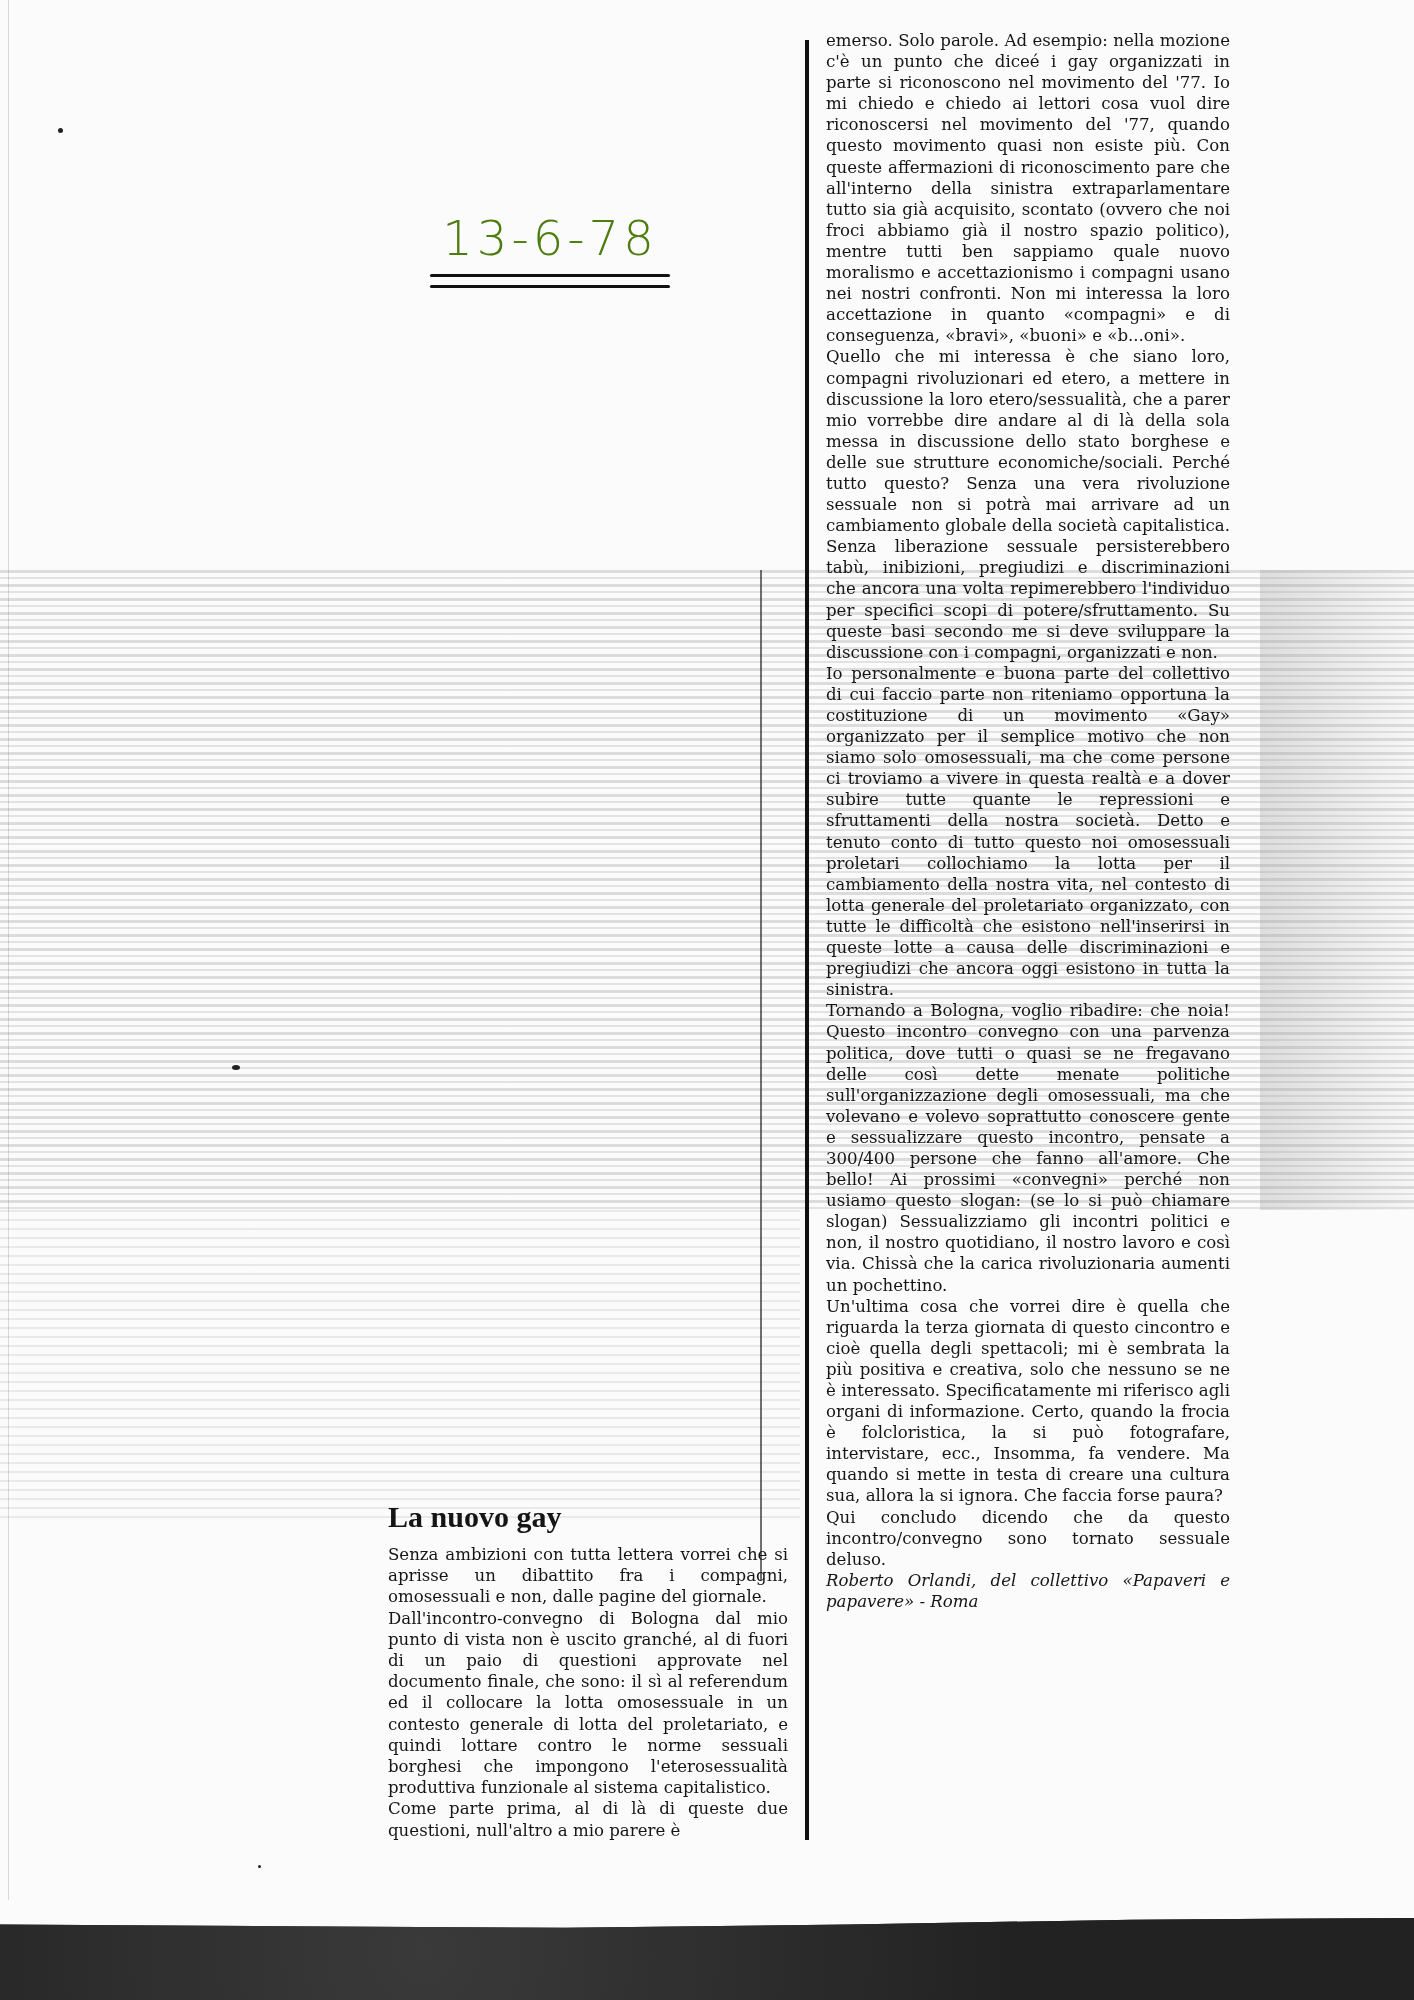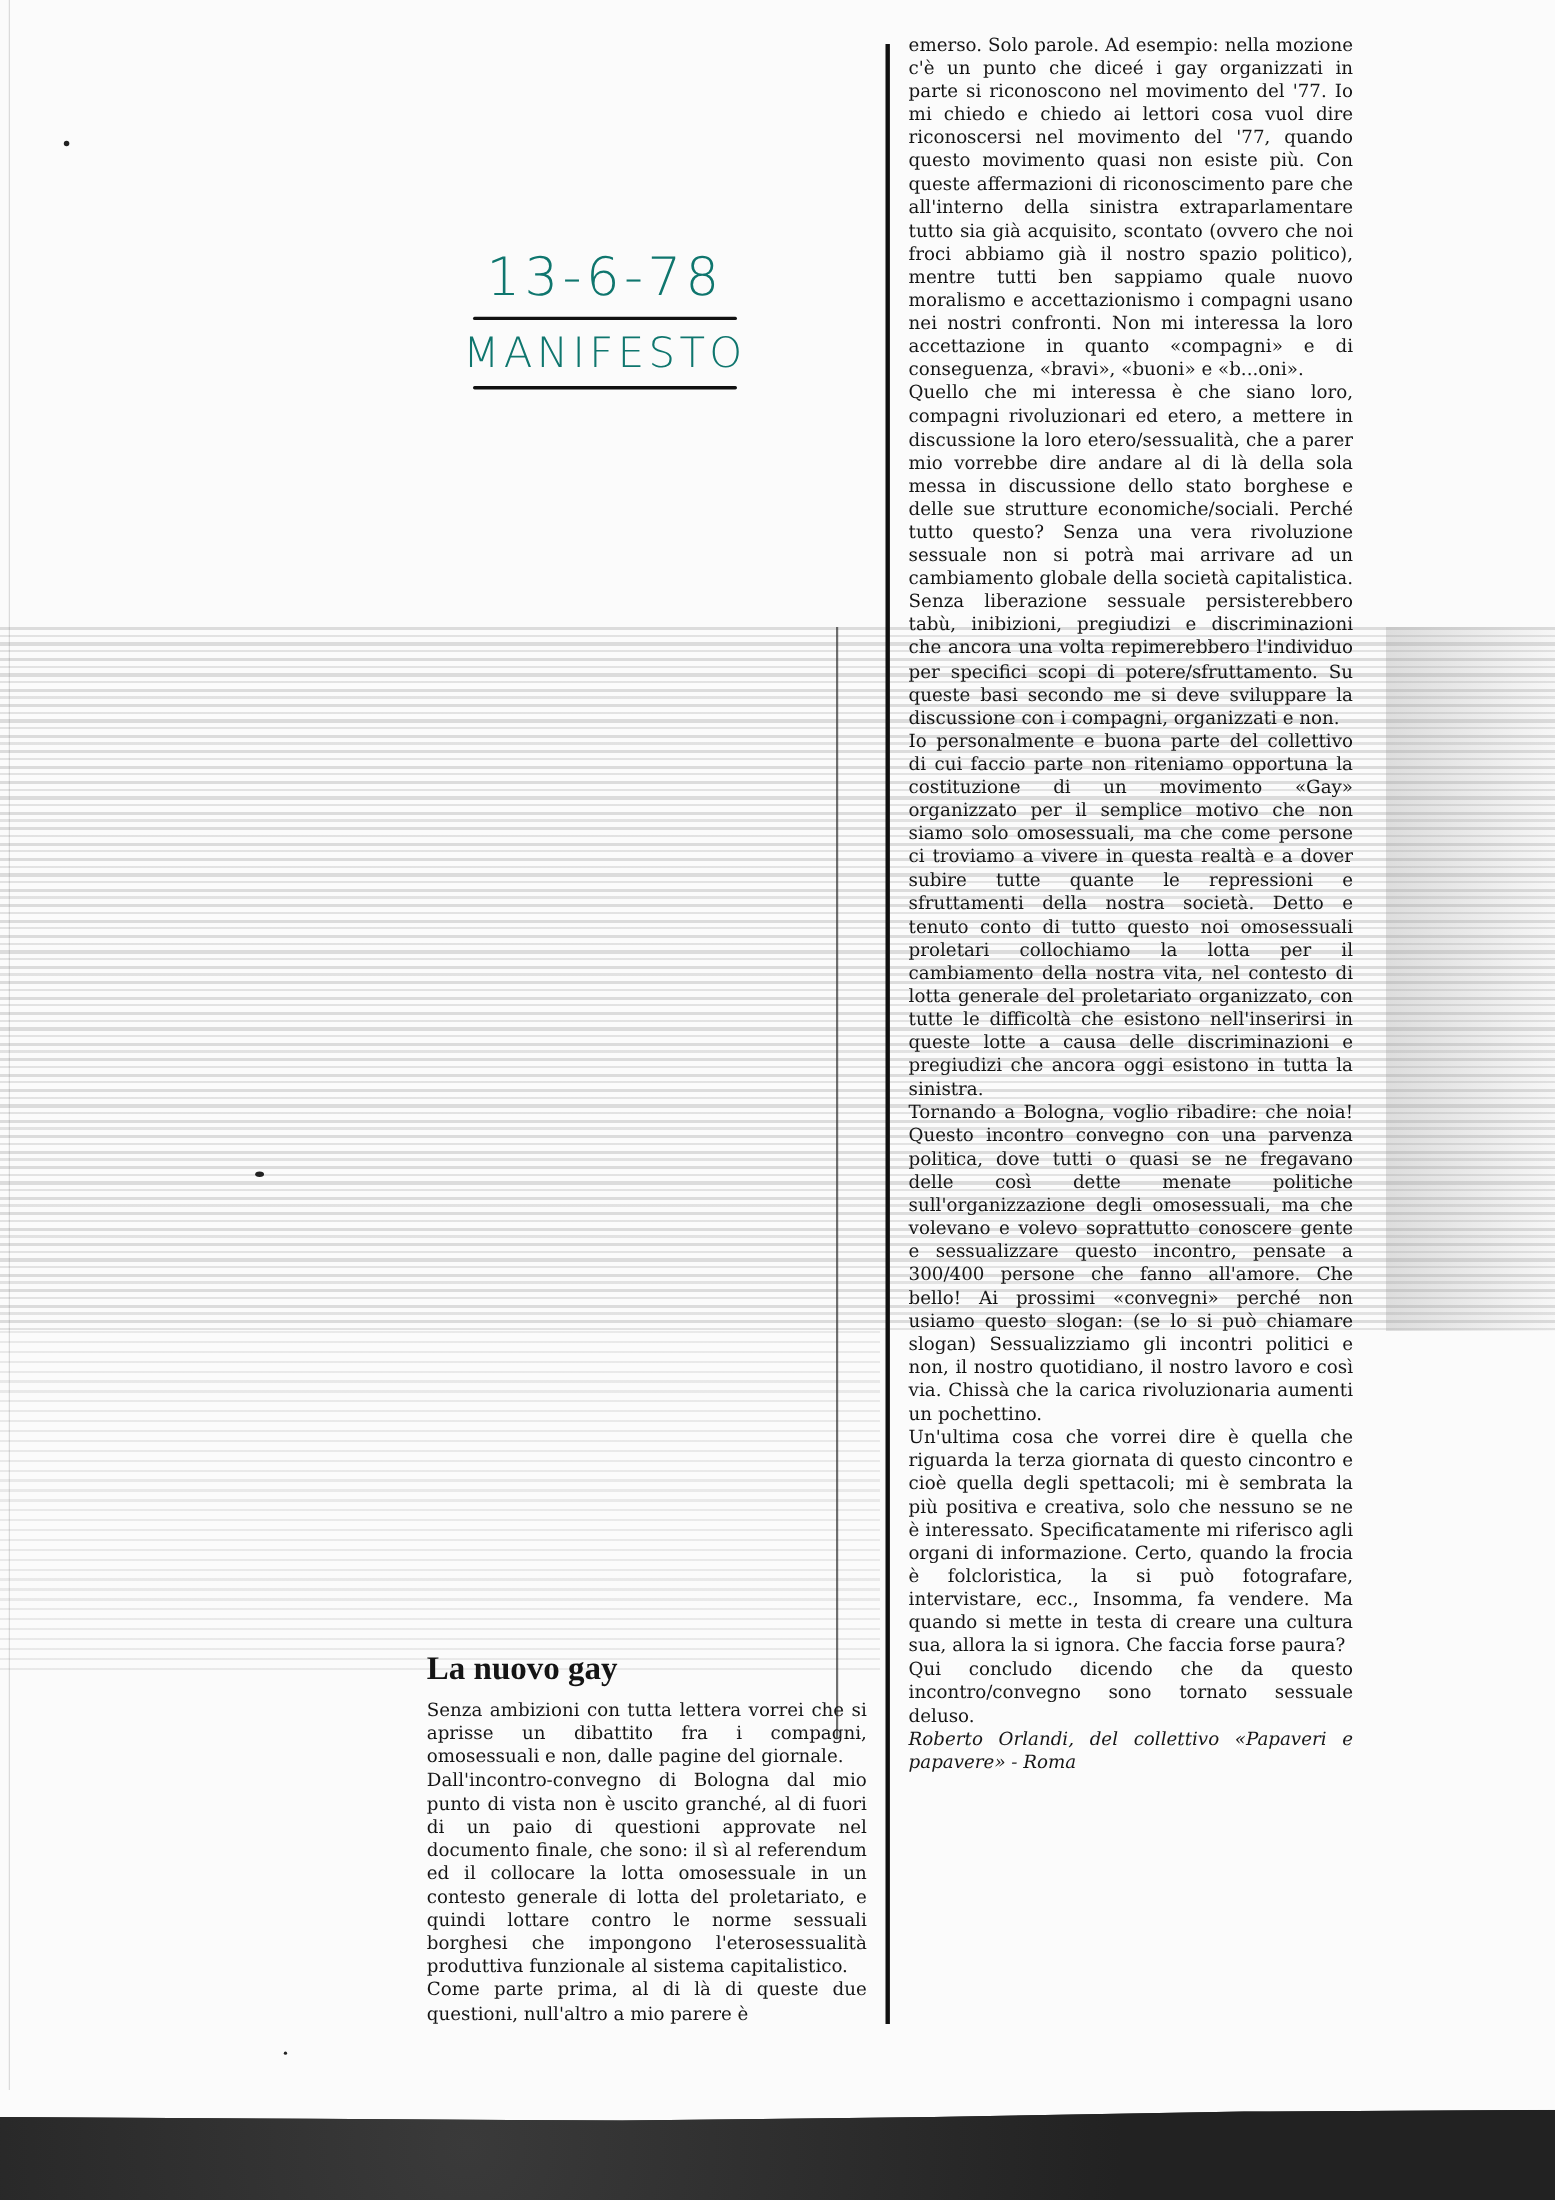--- a/index.html
+++ b/index.html
@@ -35,22 +35,22 @@
     border-right: 1px solid #d8d8d8;
   }
   .bottom-shadow {
     position: absolute; left: 0; top: 1918px; width: 1414px; height: 82px;
     background: #2a2a2a;
     background-image: radial-gradient(circle at 30% 40%, #3a3a3a 0, #222 60%);
     clip-path: polygon(0 8%, 20% 10%, 40% 12%, 60% 8%, 80% 2%, 100% 0, 100% 100%, 0 100%);
   }
   
   .note {
-    position: absolute; left: 420px; top: 224px; width: 260px; text-align: center;
-    font-family: "DejaVu Sans", sans-serif; color: #0f766e;
+    position: absolute; left: 420px; top: 210px; width: 260px; text-align: center;
+    font-family: "DejaVu Sans", sans-serif; color: #4d7c0f;
   }
   .note .date { font-size: 48px; letter-spacing: 4px; font-weight: 300; }
   .note .rule { height: 3px; background: #111; margin: 8px 10px; border-radius: 2px; }
   .note .source { font-size: 38px; letter-spacing: 4px; font-weight: 300; }
   
   .col-divider {
     position: absolute; left: 805px; top: 40px; width: 4px; height: 1800px;
     background: #111;
   }
   .col-divider-faint {
@@ -85,21 +85,20 @@
 <body>
 
 <div class="left-edge-marks"></div>
 <div class="scan-band"></div>
 <div class="scan-band fade-r"></div>
 <div class="scan-lower"></div>
 
 <div class="note">
   <div class="date">13-6-78</div>
   <div class="rule"></div>
-  <div class="source">MANIFESTO</div>
   <div class="rule"></div>
 </div>
 
 <div class="col-divider"></div>
 <div class="col-divider-faint"></div>
 
 <div class="left-article">
   <h1 class="headline">La nuovo gay</h1>
   <div class="body">
     <p>Senza ambizioni con tutta lettera vorrei che si aprisse un dibattito fra i compagni, omosessuali e non, dalle pagine del giornale.</p>

